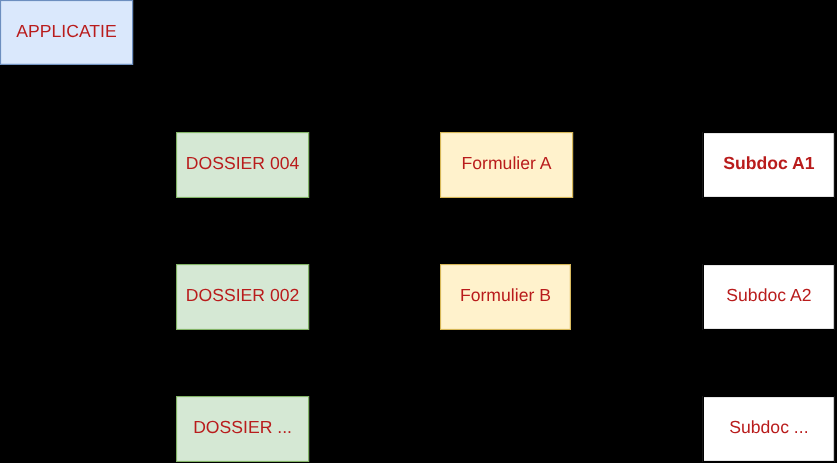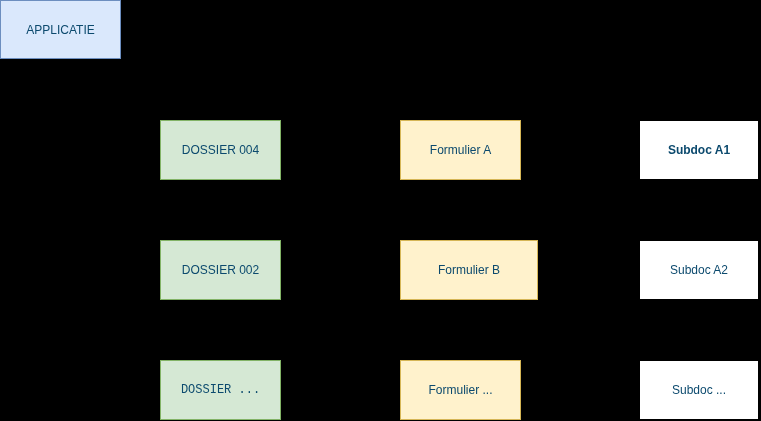--- a/index.html
+++ b/index.html
@@ -15,49 +15,48 @@
     background: #000000;
   }
   .node {
     position: absolute;
     box-sizing: border-box;
     border: 1px solid #000;
     display: flex;
     align-items: center;
     justify-content: center;
     text-align: center;
-    font-size: 12px;
-    color: #0c4a6e;
+    font-size: 16px;
+    color: #b91c1c;
     white-space: nowrap;
     overflow: hidden;
   }
   
   .blue   { background: #dae8fc; border-color: #6c8ebf; }
   .green  { background: #d5e8d4; border-color: #82b366; }
   .yellow { background: #fff2cc; border-color: #d6b656; }
   .white  { background: #ffffff; border-color: #000000; }
 </style>
 </head>
 <body>
 
 <div class="canvas">
 
   <div class="node blue" style="left: 0px; top: 0px; width: 121px; height: 59px; background-color: rgb(218, 232, 252); border-color: rgb(108, 142, 191);">APPLICATIE</div>
 
   <div class="node green" style="left: 160px; top: 120px; width: 121px; height: 60px; background-color: rgb(213, 232, 212); border-color: rgb(130, 179, 102);">DOSSIER 004</div>
 
   <div class="node green" style="left: 160px; top: 240px; width: 121px; height: 60px; background-color: rgb(213, 232, 212); border-color: rgb(130, 179, 102);">DOSSIER 002</div>
 
-  <div class="node green" style="left: 160px; top: 360px; width: 121px; height: 60px; background-color: rgb(213, 232, 212); border-color: rgb(130, 179, 102); font-family: Liberation Mono, monospace;">DOSSIER ...</div>
+  <div class="node green" style="left: 160px; top: 360px; width: 121px; height: 60px; background-color: rgb(213, 232, 212); border-color: rgb(130, 179, 102);">DOSSIER ...</div>
 
   <div class="node yellow" style="left: 400px; top: 120px; width: 121px; height: 60px; background-color: rgb(255, 242, 204); border-color: rgb(214, 182, 86);">Formulier A</div>
 
-  <div class="node yellow" style="left: 400px; top: 240px; width: 138px; height: 60px; background-color: rgb(255, 242, 204); border-color: rgb(214, 182, 86);">Formulier B</div>
+  <div class="node yellow" style="left: 400px; top: 240px; width: 119px; height: 60px; background-color: rgb(255, 242, 204); border-color: rgb(214, 182, 86);">Formulier B</div>
 
-  <div class="node yellow" style="left: 400px; top: 360px; width: 121px; height: 60px; background-color: rgb(255, 242, 204); border-color: rgb(214, 182, 86);">Formulier ...</div>
 
   <div class="node white" style="left: 639px; top: 120px; width: 120px; height: 60px; background-color: rgb(255, 255, 255); border-color: rgb(0, 0, 0); font-weight: bold;">Subdoc A1</div>
 
   <div class="node white" style="left: 639px; top: 240px; width: 120px; height: 60px; background-color: rgb(255, 255, 255); border-color: rgb(0, 0, 0);">Subdoc A2</div>
 
   <div class="node white" style="left: 639px; top: 360px; width: 120px; height: 60px; background-color: rgb(255, 255, 255); border-color: rgb(0, 0, 0);">Subdoc ...</div>
 
 </div>
 
 </body></html>

